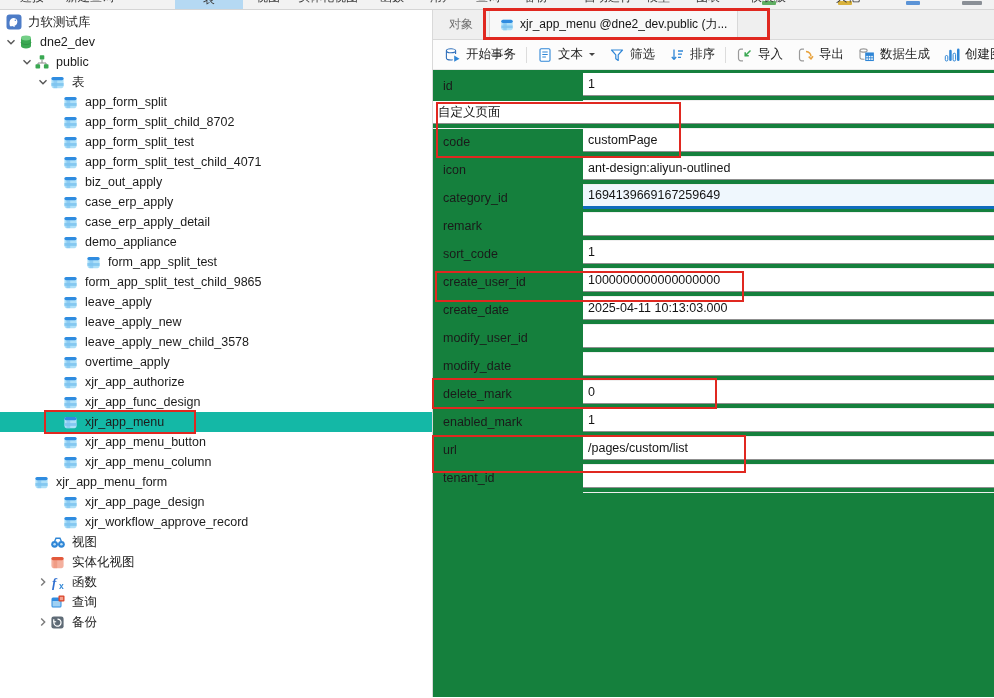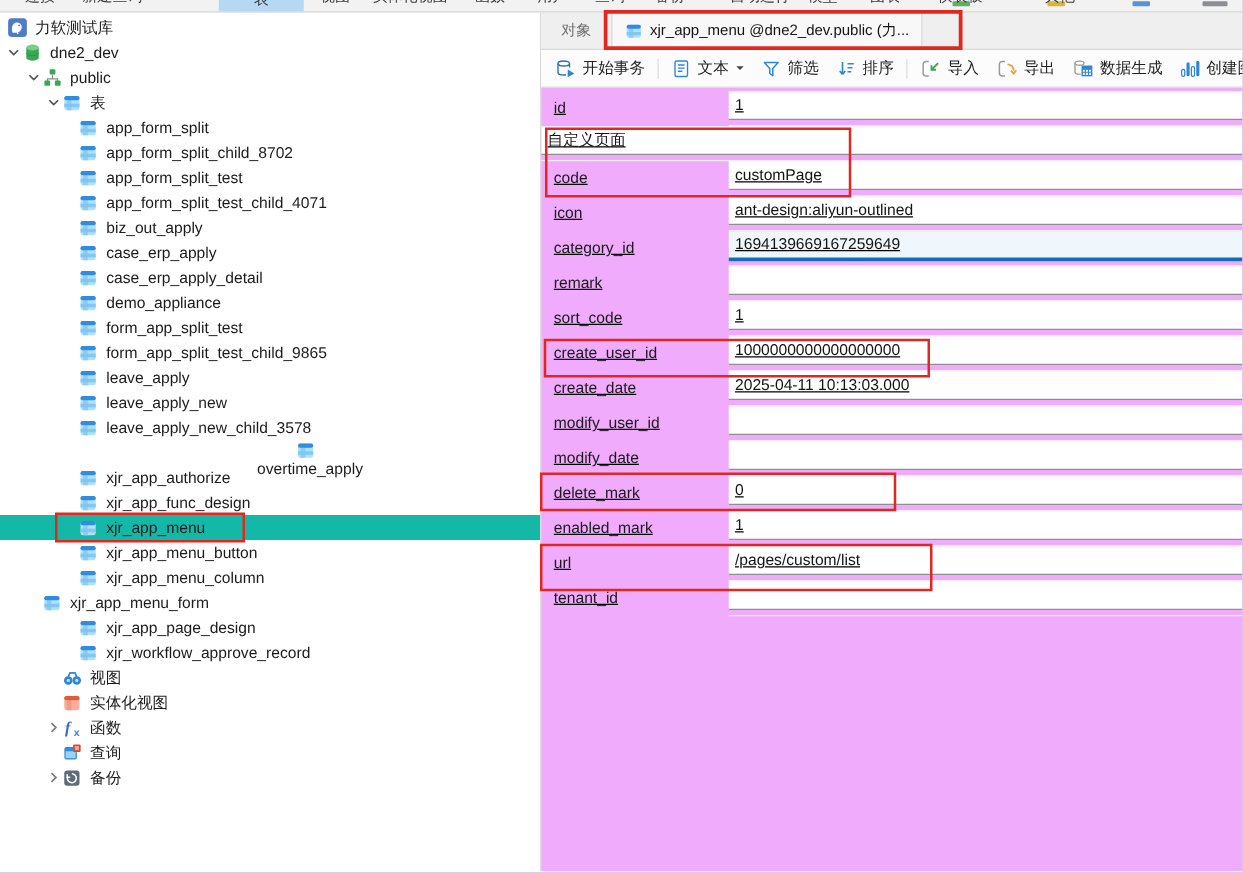--- a/index.html
+++ b/index.html
@@ -50,21 +50,21 @@
     font-size: 12.5px; color: #222;
   }
   .tbtn {
     display: flex; align-items: center; gap: 5px; padding: 0 7px; height: 26px;
     background: none; border: none; font: inherit; color: inherit; cursor: default; white-space: nowrap;
   }
   .tbtn .icon { display: flex; align-items: center; }
   .tsep { width: 1px; height: 16px; background: #dcdcdc; margin: 0 3px; flex: none; }
   .caret { width: 0; height: 0; border: 3.5px solid transparent; border-top-color: #444; margin-top: 3px; margin-left: 1px; }
   
-  .form { flex: 1; padding-top: 3px; overflow: hidden; background: #f0abfc; text-decoration: underline; }
+  .form { flex: 1; padding-top: 3px; overflow: hidden; background: #15803d; }
   .frow { height: 28px; display: flex; }
   .flabel {
     width: 150px; flex: none; padding-left: 10px; font-size: 12.5px;
     color: #1a1a1a; line-height: 26px;
   }
   .fcell { flex: 1; position: relative; }
   .fcell::after { content: ""; position: absolute; left: 0; right: 0; bottom: 0; height: 1px; background: #efefef; }
   .fval {
     height: 23px; border-bottom: 1px solid #8f8f8f; font-size: 12.5px;
     line-height: 22px; padding-left: 5px; color: #141414; background: #fff;
@@ -247,21 +247,21 @@
           <span class="ticon">
             <svg width="15" height="15" viewBox="0 0 16 16">
               <rect x="1.5" y="2" width="13" height="12" rx="2.2" fill="#aee0f8"></rect>
               <path d="M3.7 5.6h4V14h-4z" fill="#8ecdf3"></path>
               <path d="M1.5 8.6h13v3h-13z" fill="#7cc3ef" opacity="0.85"></path>
               <rect x="1.5" y="2" width="13" height="3.6" rx="1.8" fill="#2f8ce0"></rect>
             </svg>
           </span>
           <span class="tlabel">demo_appliance</span>
         </div>
-        <div class="trow" style="padding-left: 63px;">
+        <div class="trow" style="padding-left: 63px; margin-left: 23px;">
           <span class="ticon">
             <svg width="15" height="15" viewBox="0 0 16 16">
               <rect x="1.5" y="2" width="13" height="12" rx="2.2" fill="#aee0f8"></rect>
               <path d="M3.7 5.6h4V14h-4z" fill="#8ecdf3"></path>
               <path d="M1.5 8.6h13v3h-13z" fill="#7cc3ef" opacity="0.85"></path>
               <rect x="1.5" y="2" width="13" height="3.6" rx="1.8" fill="#2f8ce0"></rect>
             </svg>
           </span>
           <span class="tlabel">form_app_split_test</span>
         </div>
@@ -302,21 +302,21 @@
           <span class="ticon">
             <svg width="15" height="15" viewBox="0 0 16 16">
               <rect x="1.5" y="2" width="13" height="12" rx="2.2" fill="#aee0f8"></rect>
               <path d="M3.7 5.6h4V14h-4z" fill="#8ecdf3"></path>
               <path d="M1.5 8.6h13v3h-13z" fill="#7cc3ef" opacity="0.85"></path>
               <rect x="1.5" y="2" width="13" height="3.6" rx="1.8" fill="#2f8ce0"></rect>
             </svg>
           </span>
           <span class="tlabel">leave_apply_new_child_3578</span>
         </div>
-        <div class="trow" style="padding-left: 63px; flex-direction: column;">
+        <div class="trow" style="padding-left: 63px;">
           <span class="ticon">
             <svg width="15" height="15" viewBox="0 0 16 16">
               <rect x="1.5" y="2" width="13" height="12" rx="2.2" fill="#aee0f8"></rect>
               <path d="M3.7 5.6h4V14h-4z" fill="#8ecdf3"></path>
               <path d="M1.5 8.6h13v3h-13z" fill="#7cc3ef" opacity="0.85"></path>
               <rect x="1.5" y="2" width="13" height="3.6" rx="1.8" fill="#2f8ce0"></rect>
             </svg>
           </span>
           <span class="tlabel">overtime_apply</span>
         </div>

